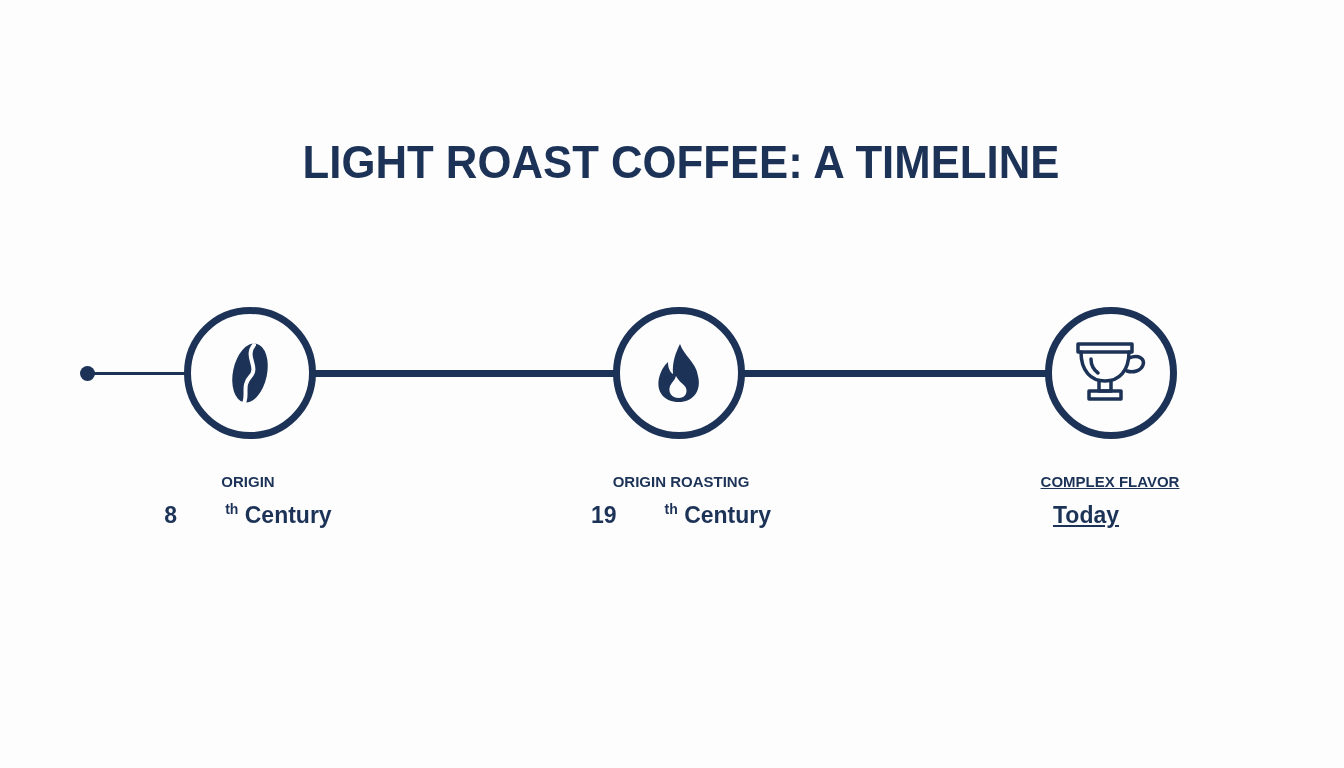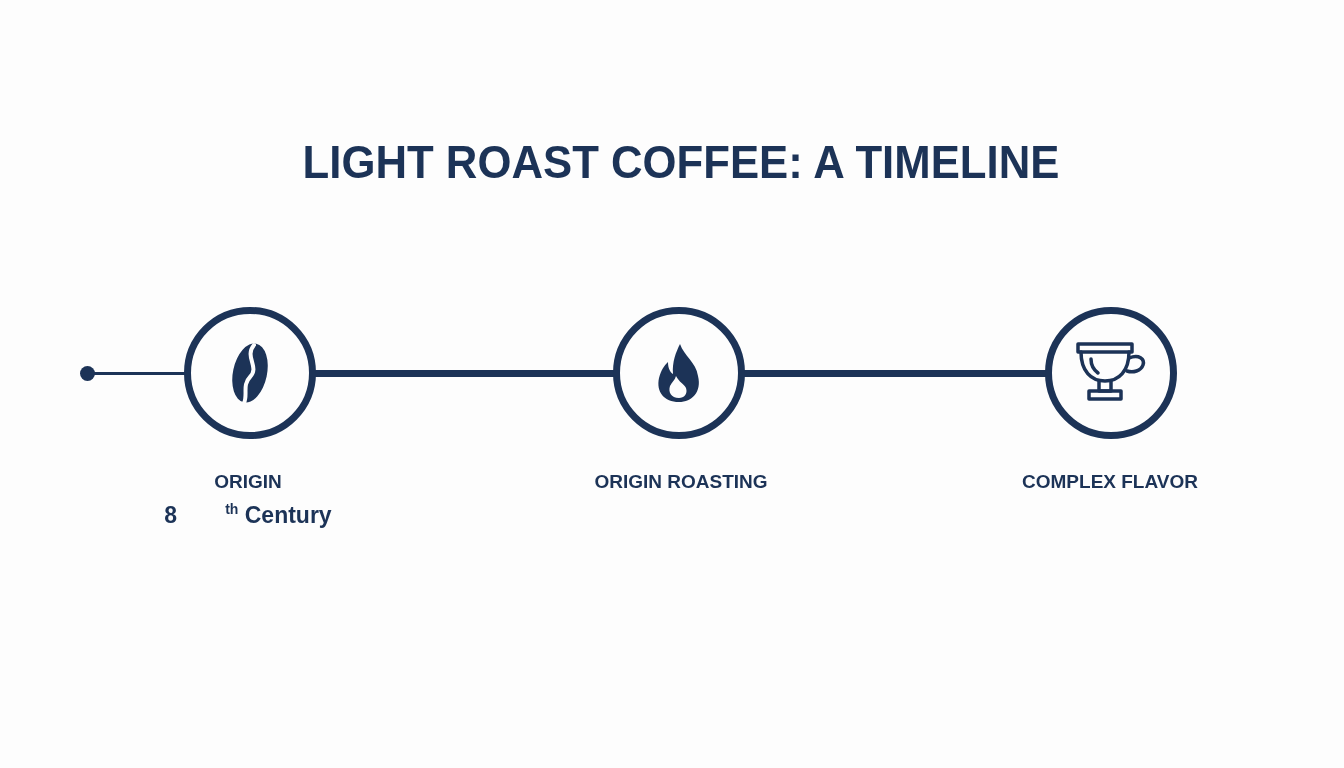--- a/index.html
+++ b/index.html
@@ -29,21 +29,21 @@
     .node {
       position: absolute; width: 118px; height: 118px; border-radius: 50%;
       border: 7px solid #1c3357; background: #fdfdfd; box-sizing: content-box;
       display: flex; align-items: center; justify-content: center;
     }
     .node svg { display: block; }
     .label {
       position: absolute; width: 300px; text-align: center;
       font-weight: bold; color: #1c3357;
     }
-    .label .name { font-size: 19px; line-height: 32px; display: block; }
+    .label .name { font-size: 15px; line-height: 32px; display: block; }
     .label .date { font-size: 23px; line-height: 34px; display: block; }
     .label sup { font-size: 14px; vertical-align: 9px; line-height: 0; padding-left: 48px; }
   </style>
 </head>
 <body>
 
 <div class="title">LIGHT ROAST COFFEE: A TIMELINE</div>
 
 <div>
   <div class="start-dot"></div>
@@ -84,18 +84,20 @@
     </span>
   </div>
 
   <div class="label" style="left:98px;top:466px;">
     <span class="name">ORIGIN</span>
     <span class="date"><span>8</span><sup>th</sup><span> Century</span></span>
   </div>
 
   <div class="label" style="left:531px;top:466px;">
     <span class="name">ORIGIN ROASTING</span>
+    <span class="date"><span>19</span><sup>th</sup><span> Century</span></span>
   </div>
 
-  <div class="label" style="left:960px;top:466px;">
+  <div class="label" style="left:960px;top:466px;text-decoration:underline;">
     <span class="name">COMPLEX FLAVOR</span>
+    <span class="date"><span>Today</span><sup></sup><span></span></span>
   </div>
 </div>
 
 </body></html>

